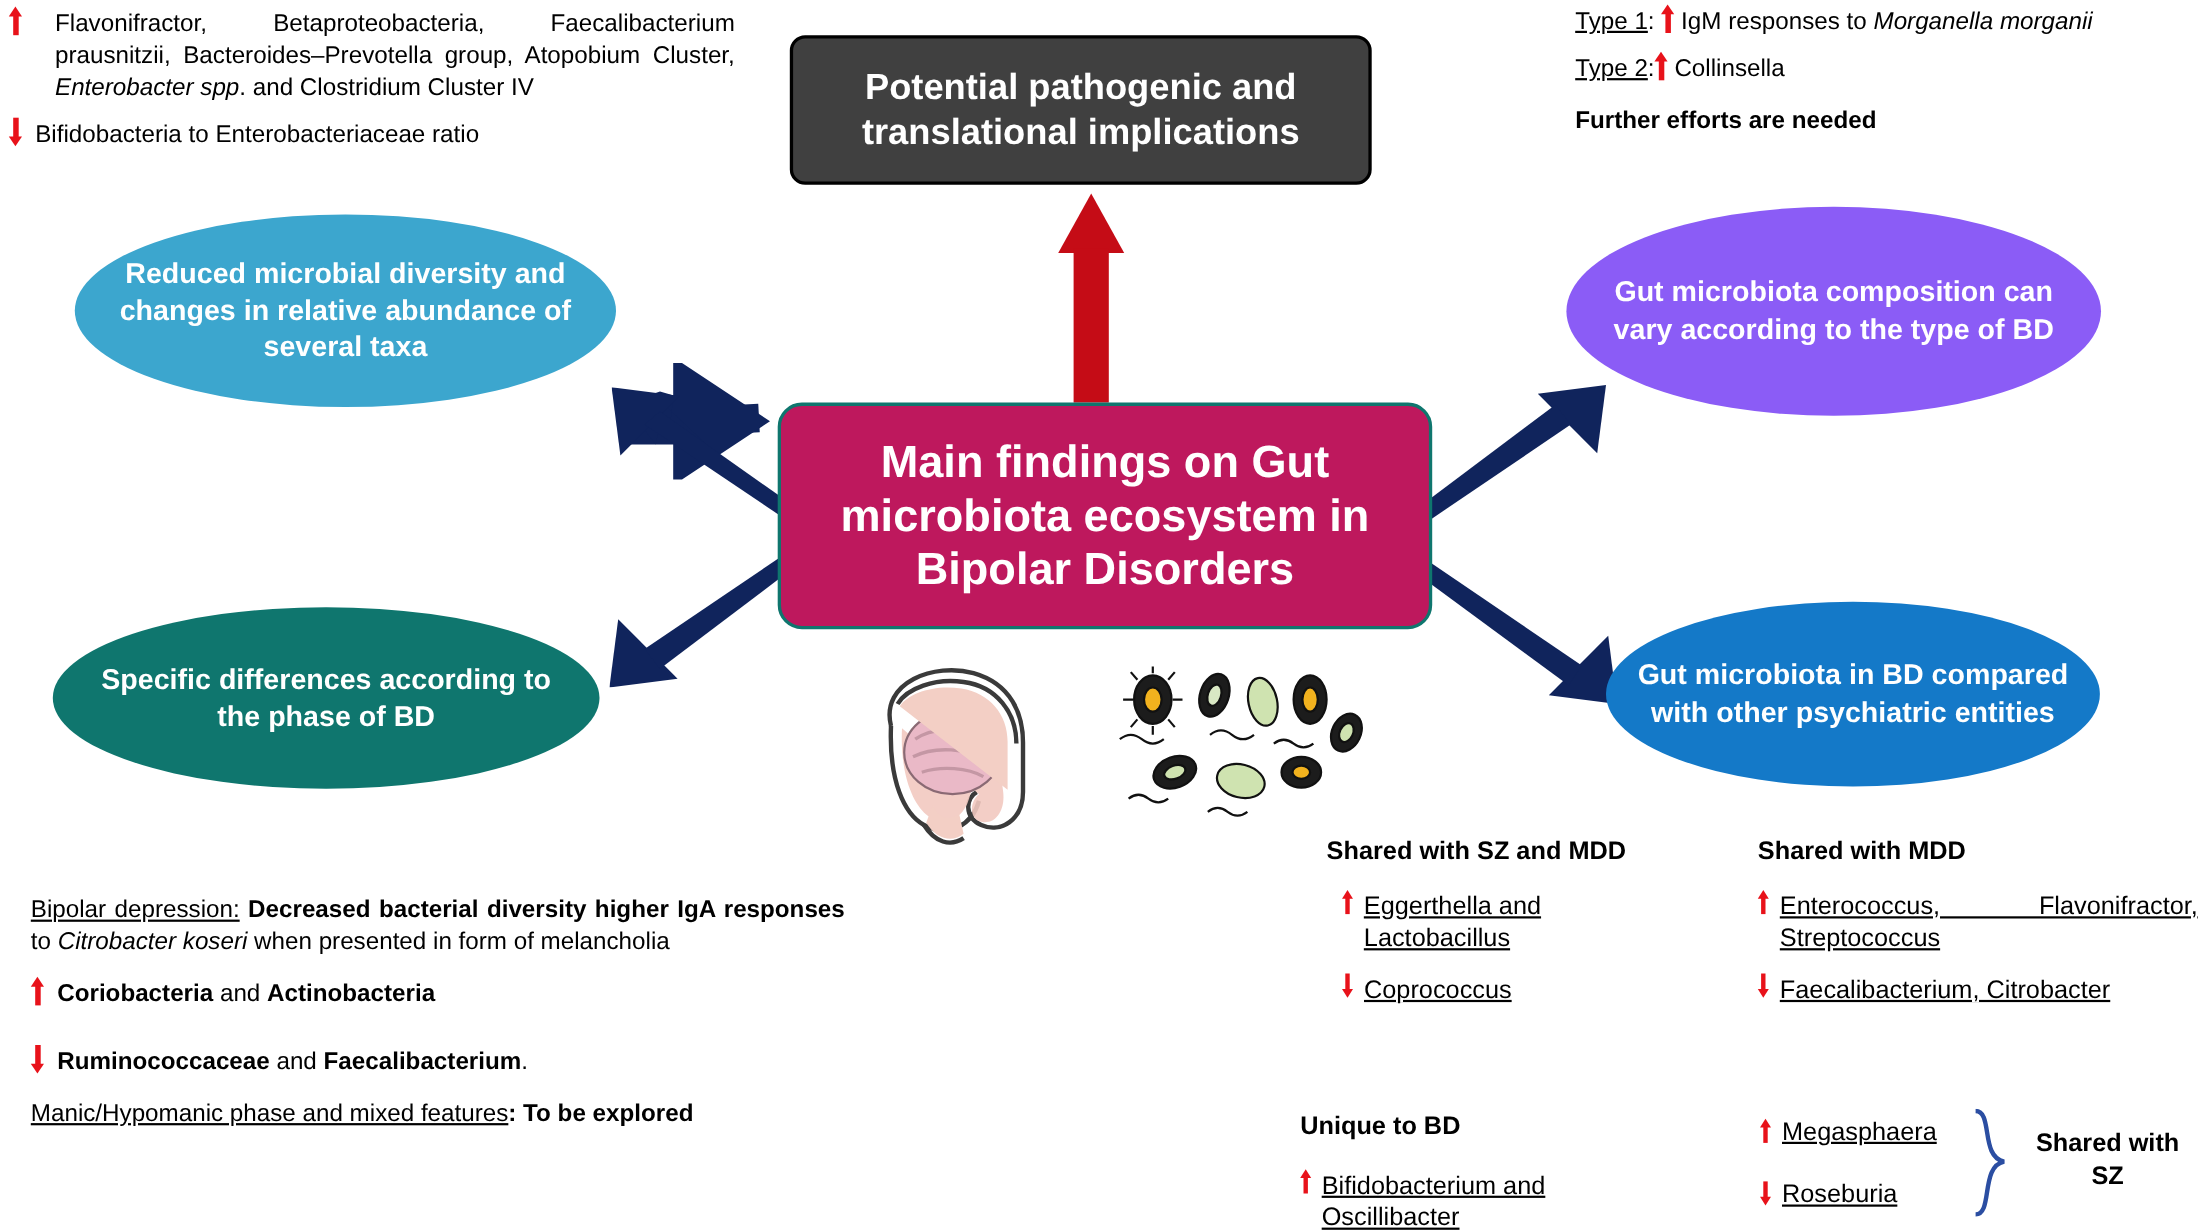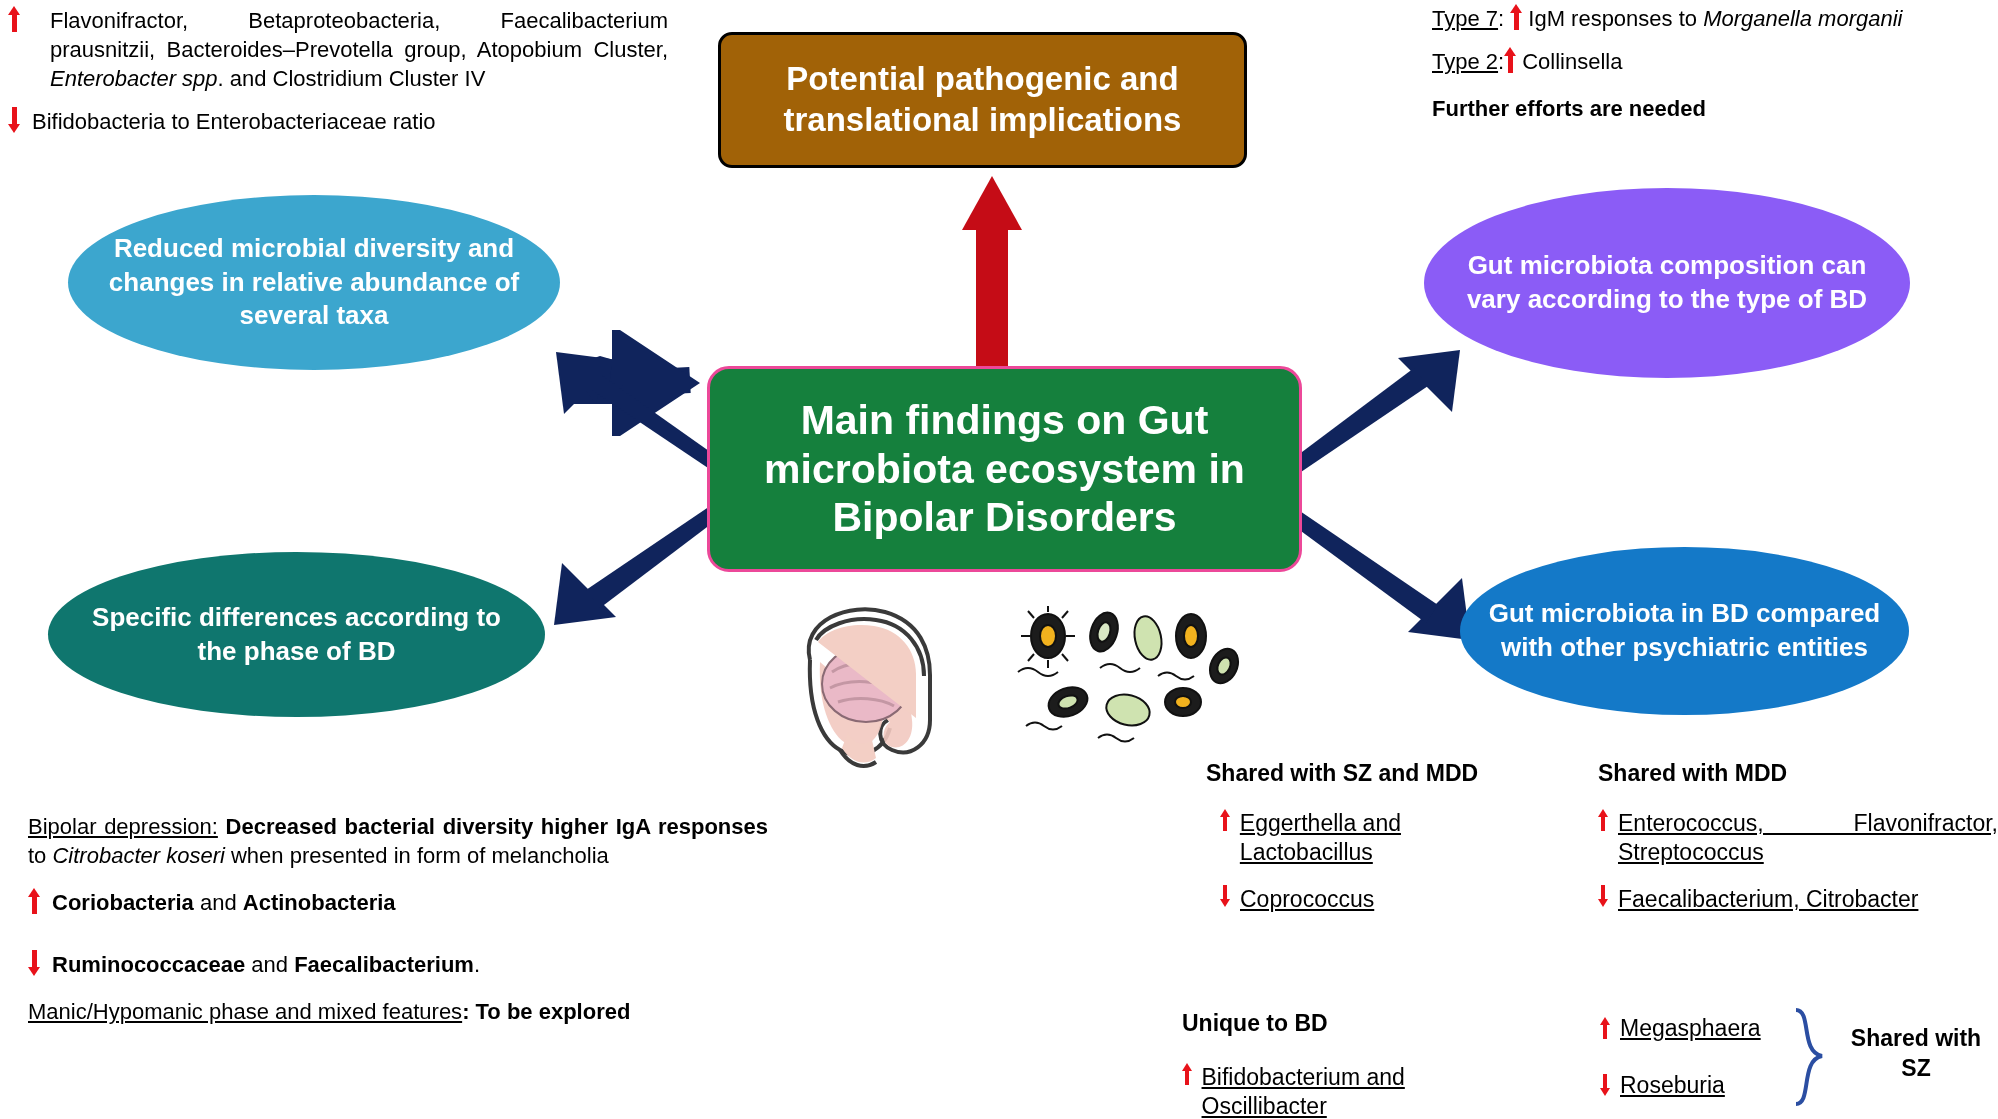--- a/index.html
+++ b/index.html
@@ -23,29 +23,29 @@
   .ar.sm:before{left:3px;width:4px;}
   .ar.sm:after{border-left-width:5.5px;border-right-width:5.5px;}
   .ar.sm.up:before{top:6px;height:16px;}
   .ar.sm.up:after{border-bottom-width:8px;}
   .ar.sm.dn:before{top:0;height:16px;}
   .ar.sm.dn:after{border-top-width:8px;}
 
   
   #center-box{
     left:707px;top:366px;width:595px;height:206px;
-    background:#15803d;border:3px solid #ec4899;border-radius:22px;
+    background:#be185d;border:3px solid #0f766e;border-radius:22px;
     color:#fff;font-weight:bold;font-size:41px;line-height:1.18;
     display:flex;align-items:center;justify-content:center;text-align:center;
     box-sizing:border-box;padding:0 24px;
   }
   
   #teal-box{
     left:718px;top:32px;width:529px;height:136px;
-    background:#a16207;border:3px solid #000;border-radius:14px;
+    background:#404040;border:3px solid #000;border-radius:14px;
     color:#fff;font-weight:bold;font-size:33px;line-height:1.24;
     display:flex;align-items:center;justify-content:center;text-align:center;
     box-sizing:border-box;padding:0 22px;
   }
   
   .ellipse{
     border-radius:50%;display:flex;align-items:center;justify-content:center;
     text-align:center;color:#fff;font-weight:bold;font-size:26px;line-height:1.3;
     box-sizing:border-box;padding:0 26px;
   }
@@ -137,21 +137,21 @@
     <div class="txt tj" style="flex:1;">Flavonifractor, Betaproteobacteria, Faecalibacterium prausnitzii, Bacteroides–Prevotella group, Atopobium Cluster, <span class="i">Enterobacter spp</span>. and Clostridium Cluster IV</div>
   </div>
   <div style="display:flex;gap:6px;margin-top:14px;">
     <span class="ar dn"></span>
     <div class="txt" style="flex:1;">Bifidobacteria to Enterobacteriaceae ratio</div>
   </div>
 </div>
 
 <div class="abs" style="left:1432px;top:4px;width:560px;">
   <div class="txt" style="display:flex;align-items:flex-start;">
-    <span class="u">Type 7</span>
+    <span class="u">Type 1</span>
       <span>:&nbsp;</span>
     <span class="ar up"></span>
     <span>IgM responses to <span class="i">Morganella morganii</span></span>
   </div>
   <div class="txt" style="display:flex;align-items:flex-start;margin-top:14px;">
     <span class="u">Type 2</span>
       <span>:</span>
     <span class="ar up"></span>
     <span>Collinsella</span>
   </div>

